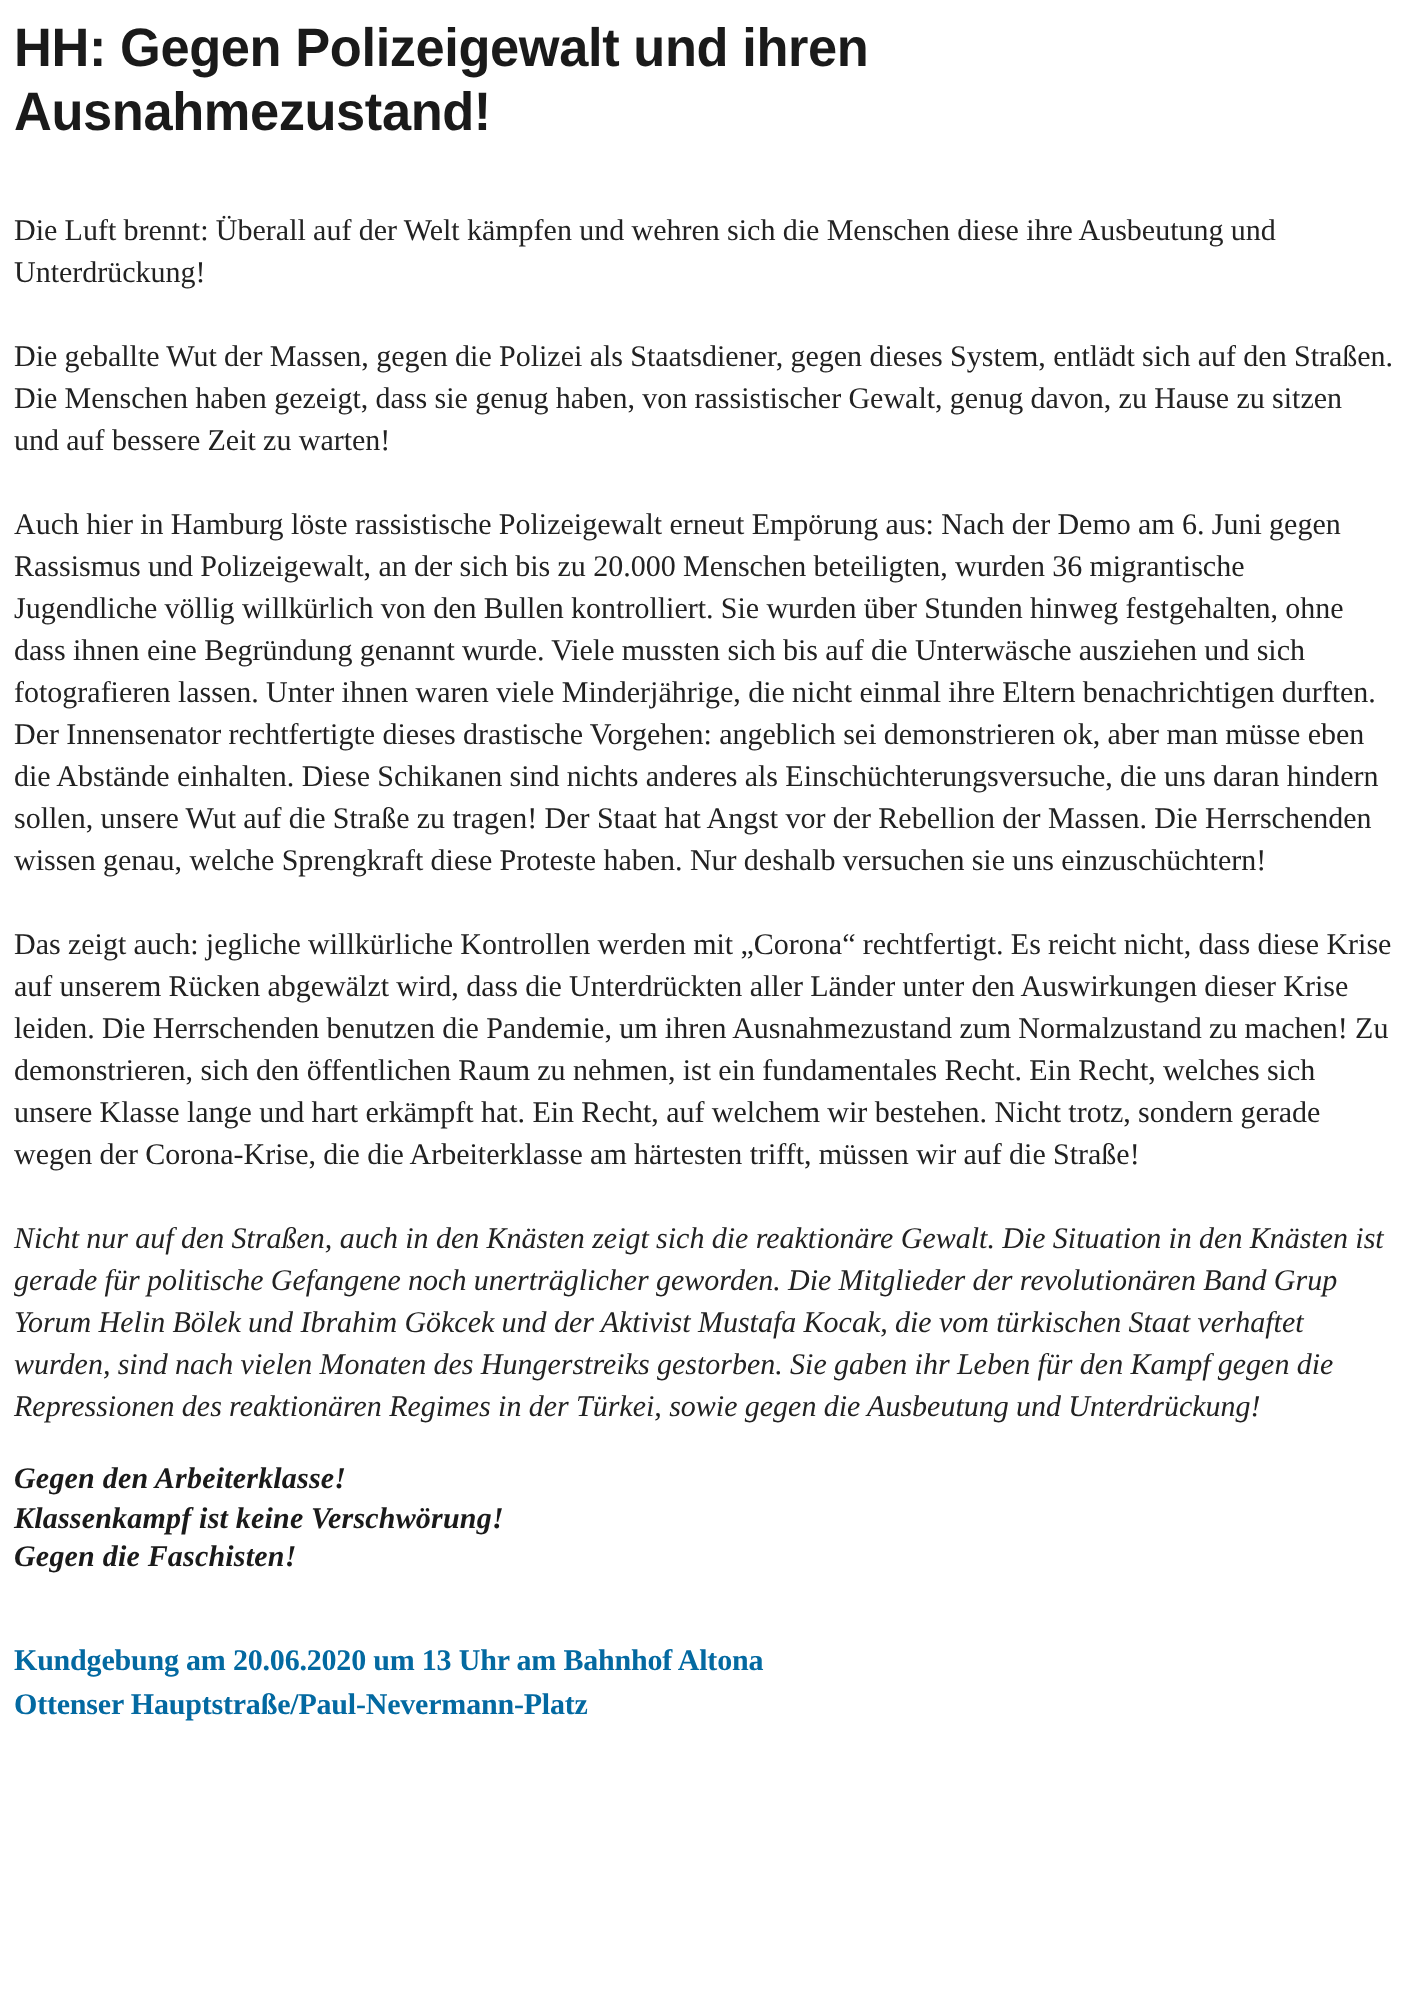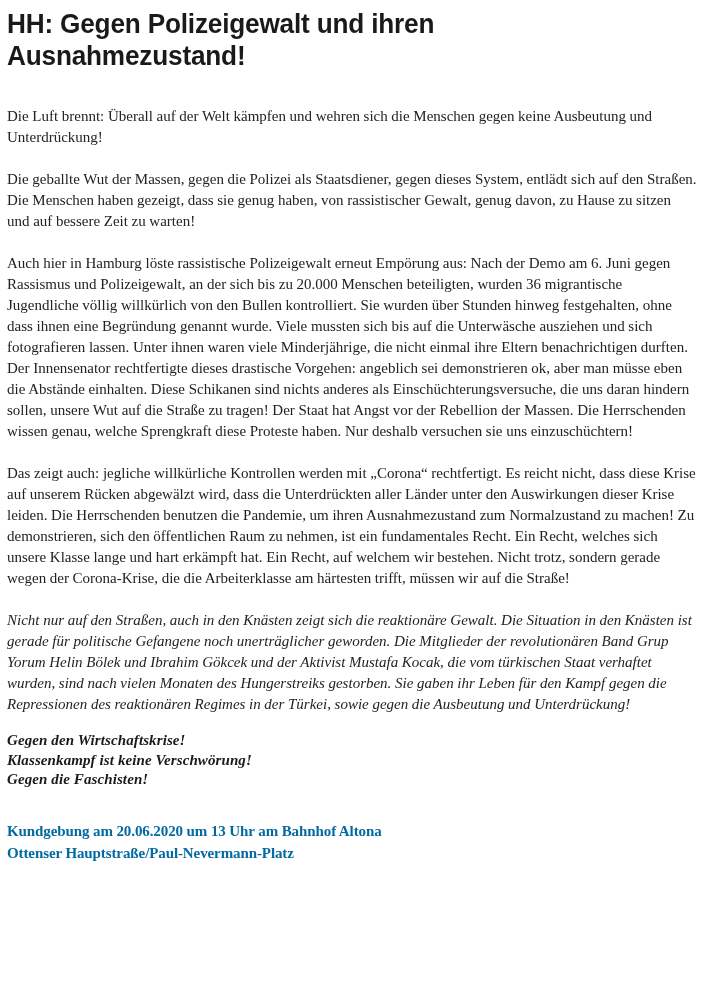--- a/index.html
+++ b/index.html
@@ -94,29 +94,29 @@
   }
 </style>
 </head>
 <body>
 
 <div class="page">
 
   <h1 class="headline">HH: Gegen Polizeigewalt und ihren Ausnahmezustand!</h1>
 
   <div class="body-block">
-    <p class="para">Die Luft brennt: Überall auf der Welt kämpfen und wehren sich die Menschen gegen keine Ausbeutung und Unterdrückung!</p>
+    <p class="para">Die Luft brennt: Überall auf der Welt kämpfen und wehren sich die Menschen diese ihre Ausbeutung und Unterdrückung!</p>
     <p class="para">Die geballte Wut der Massen, gegen die Polizei als Staatsdiener, gegen dieses System, entlädt sich auf den Straßen. Die Menschen haben gezeigt, dass sie genug haben, von rassistischer Gewalt, genug davon, zu Hause zu sitzen und auf bessere Zeit zu warten!</p>
     <p class="para">Auch hier in Hamburg löste rassistische Polizeigewalt erneut Empörung aus: Nach der Demo am 6. Juni gegen Rassismus und Polizeigewalt, an der sich bis zu 20.000 Menschen beteiligten, wurden 36 migrantische Jugendliche völlig willkürlich von den Bullen kontrolliert. Sie wurden über Stunden hinweg festgehalten, ohne dass ihnen eine Begründung genannt wurde. Viele mussten sich bis auf die Unterwäsche ausziehen und sich fotografieren lassen. Unter ihnen waren viele Minderjährige, die nicht einmal ihre Eltern benachrichtigen durften. Der Innensenator rechtfertigte dieses drastische Vorgehen: angeblich sei demonstrieren ok, aber man müsse eben die Abstände einhalten. Diese Schikanen sind nichts anderes als Einschüchterungsversuche, die uns daran hindern sollen, unsere Wut auf die Straße zu tragen! Der Staat hat Angst vor der Rebellion der Massen. Die Herrschenden wissen genau, welche Sprengkraft diese Proteste haben. Nur deshalb versuchen sie uns einzuschüchtern!</p>
     <p class="para">Das zeigt auch: jegliche willkürliche Kontrollen werden mit „Corona“ rechtfertigt. Es reicht nicht, dass diese Krise auf unserem Rücken abgewälzt wird, dass die Unterdrückten aller Länder unter den Auswirkungen dieser Krise leiden. Die Herrschenden benutzen die Pandemie, um ihren Ausnahmezustand zum Normalzustand zu machen! Zu demonstrieren, sich den öffentlichen Raum zu nehmen, ist ein fundamentales Recht. Ein Recht, welches sich unsere Klasse lange und hart erkämpft hat. Ein Recht, auf welchem wir bestehen. Nicht trotz, sondern gerade wegen der Corona-Krise, die die Arbeiterklasse am härtesten trifft, müssen wir auf die Straße!</p>
     <p class="para">Nicht nur auf den Straßen, auch in den Knästen zeigt sich die reaktionäre Gewalt. Die Situation in den Knästen ist gerade für politische Gefangene noch unerträglicher geworden. Die Mitglieder der revolutionären Band Grup Yorum Helin Bölek und Ibrahim Gökcek und der Aktivist Mustafa Kocak, die vom türkischen Staat verhaftet wurden, sind nach vielen Monaten des Hungerstreiks gestorben. Sie gaben ihr Leben für den Kampf gegen die Repressionen des reaktionären Regimes in der Türkei, sowie gegen die Ausbeutung und Unterdrückung!</p>
   </div>
 
   <div class="slogans">
-    <p class="slogan">Gegen den Wirtschaftskrise!</p>
+    <p class="slogan">Gegen den Arbeiterklasse!</p>
     <p class="slogan">Klassenkampf ist keine Verschwörung!</p>
     <p class="slogan">Gegen die Faschisten!</p>
   </div>
 
   <div class="event-block">
     <p class="event-line">Kundgebung am 20.06.2020 um 13 Uhr am Bahnhof Altona</p>
     <p class="event-line">Ottenser Hauptstraße/Paul-Nevermann-Platz</p>
   </div>
 
 </div>

